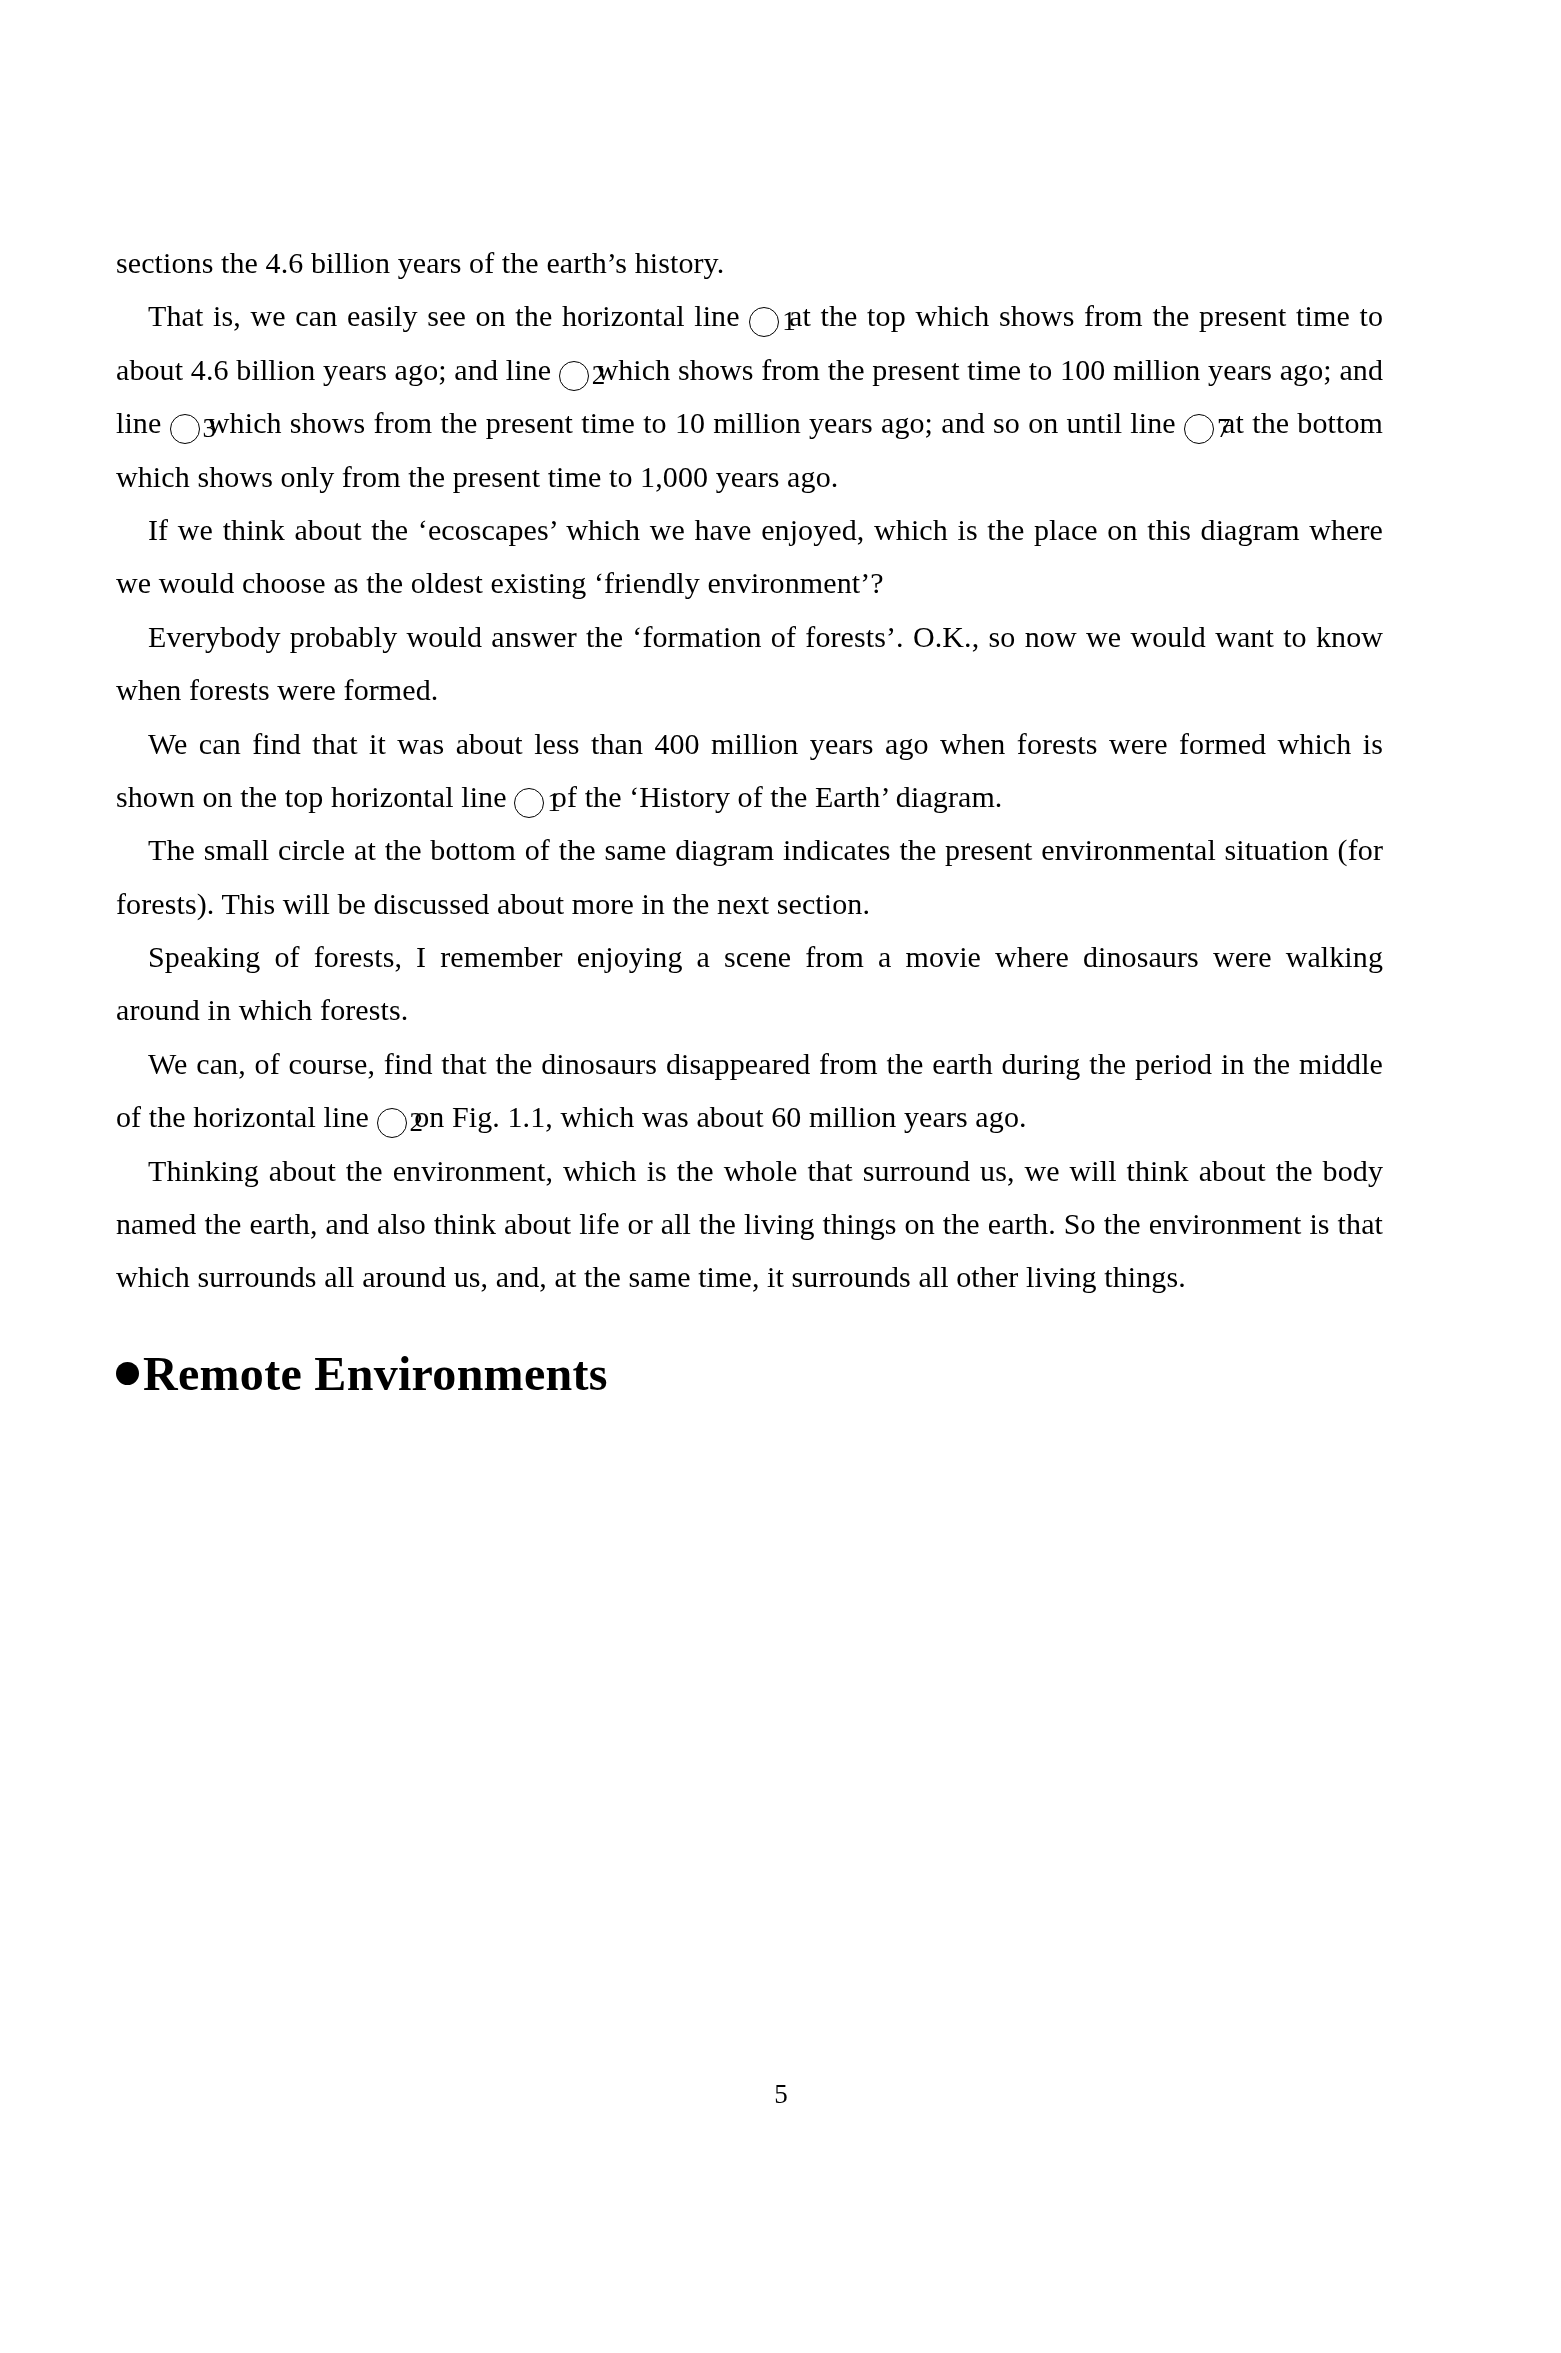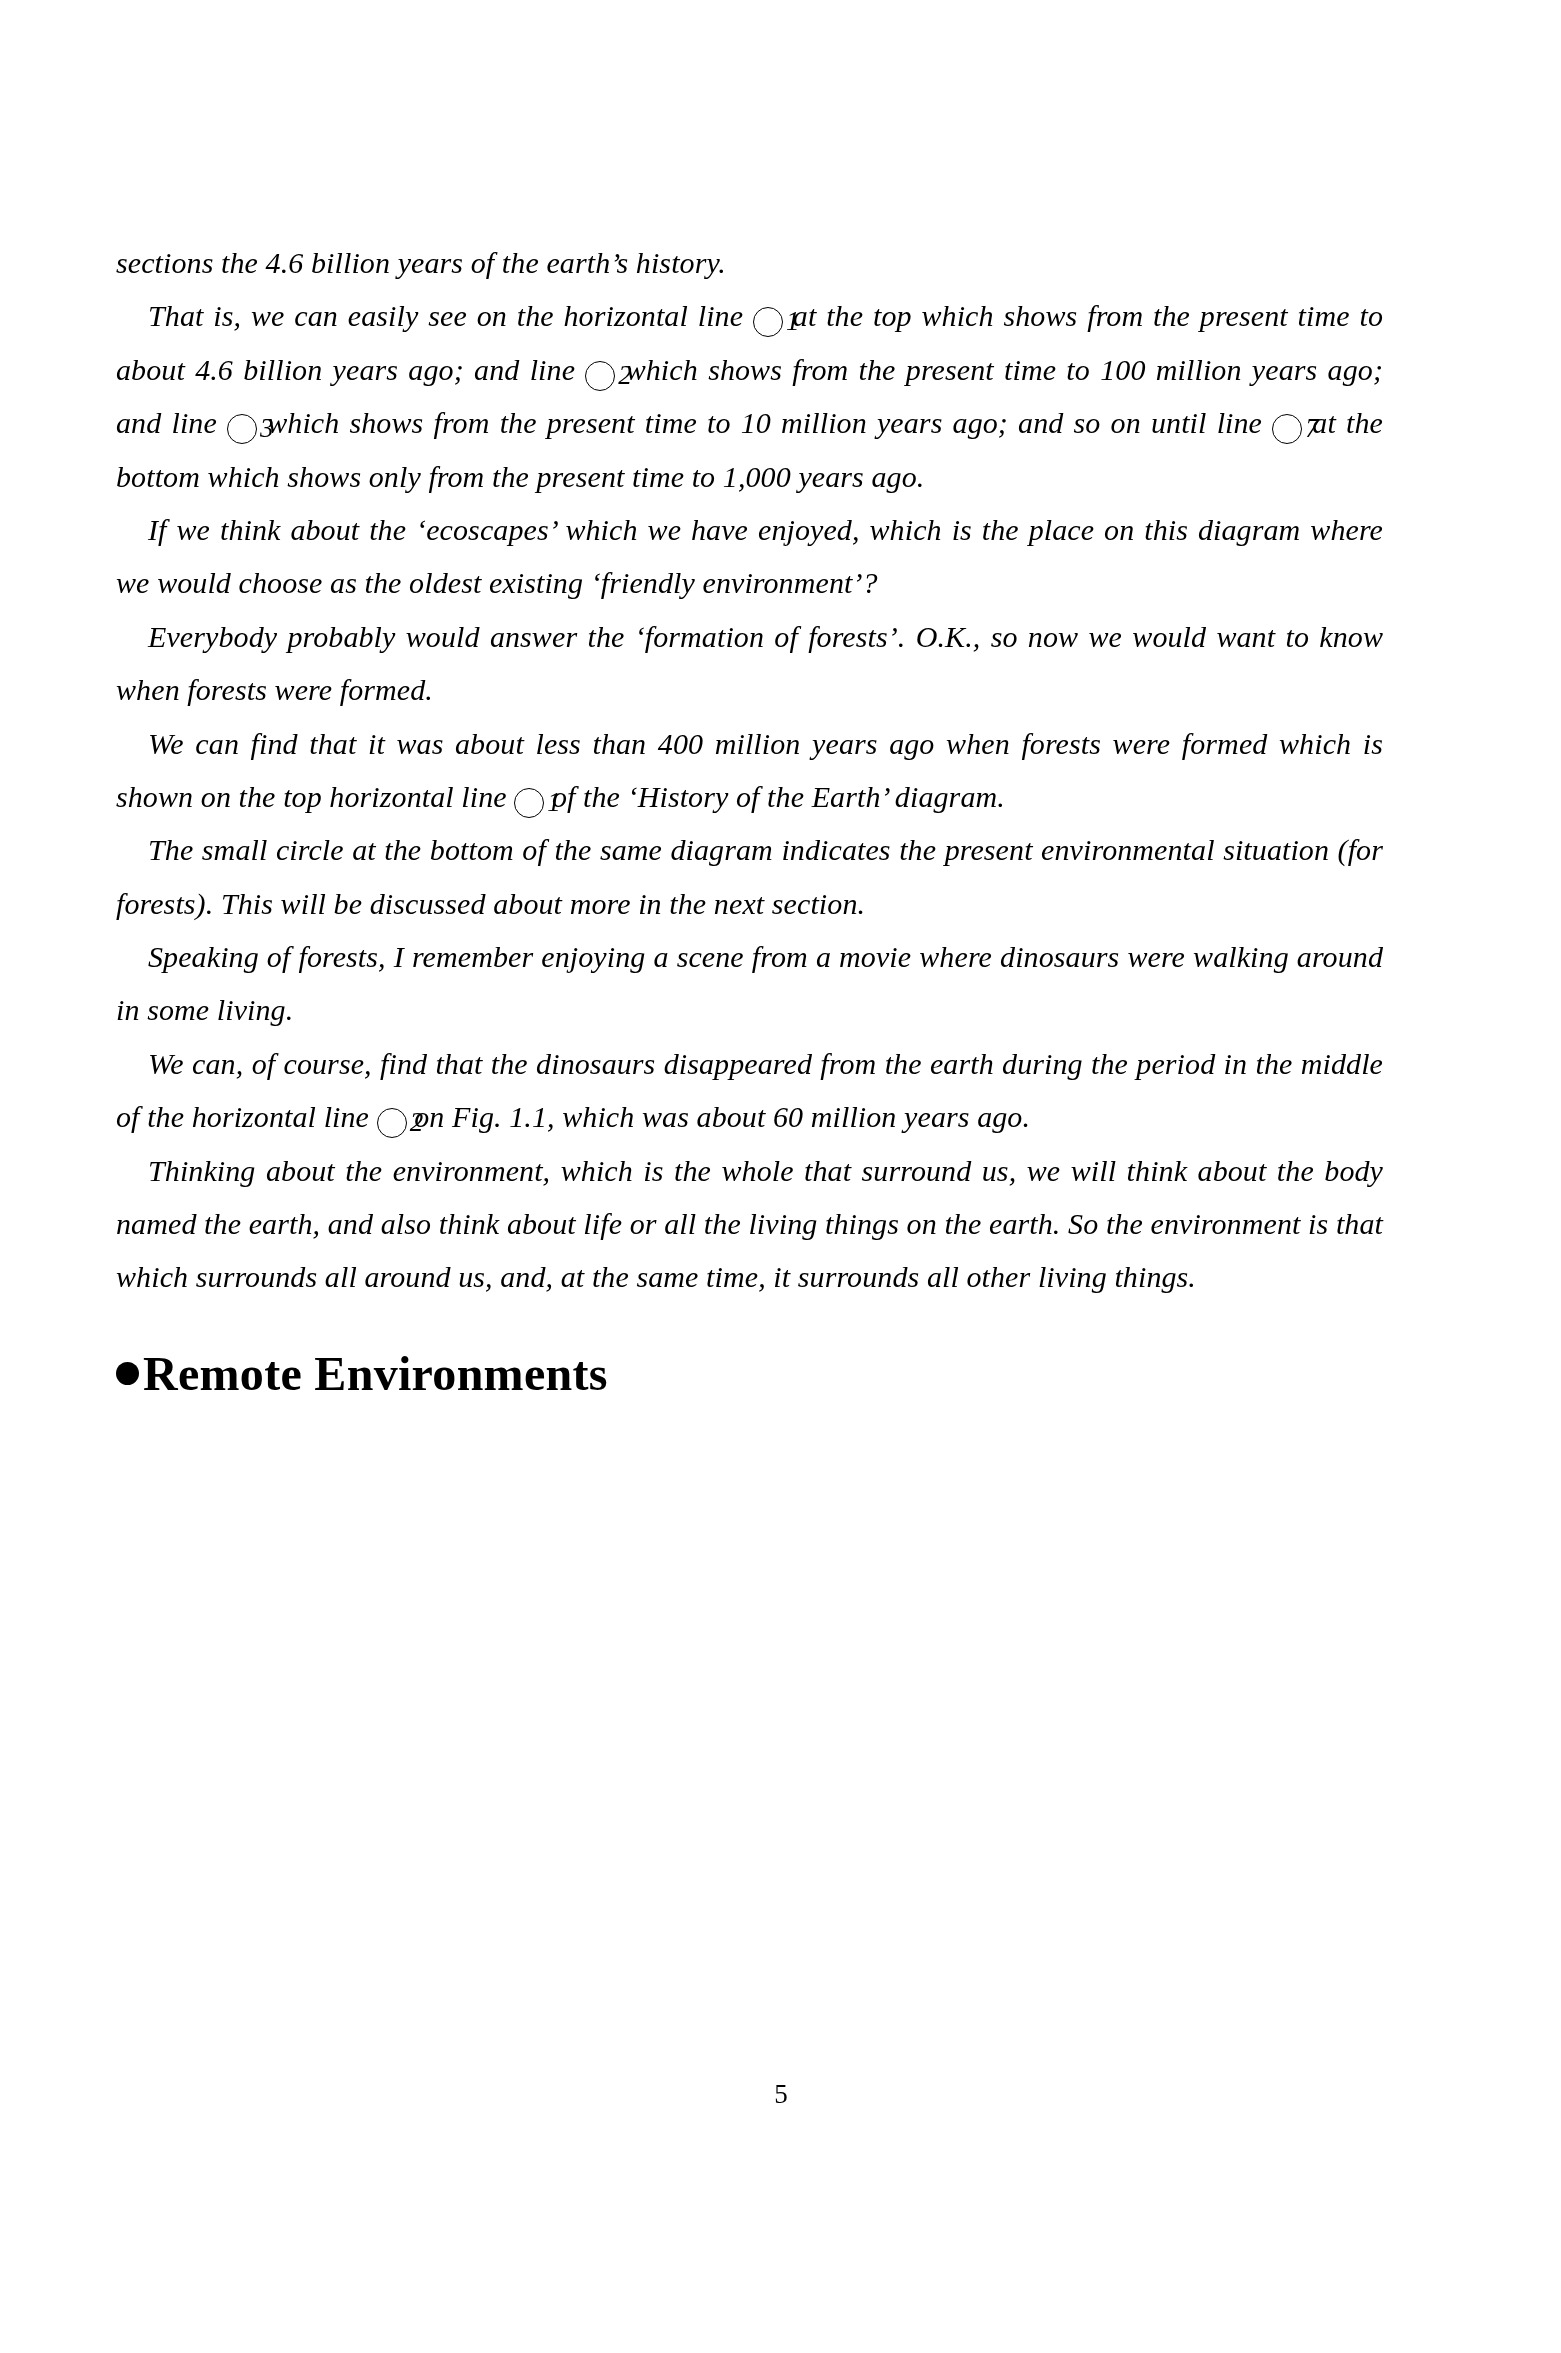--- a/index.html
+++ b/index.html
@@ -28,21 +28,20 @@
     top: 236px;
     width: 1267px;
   }
   p {
     margin: 0 0 0 0;
     font-size: 30px;
     line-height: 1.78;
     text-align: justify;
     text-justify: inter-word;
     letter-spacing: 0.1px;
-    font-style: italic;
   }
   p.indent {
     text-indent: 32px;
   }
   p.noindent {
     text-indent: 0;
   }
   .circnum {
     display: inline-block;
     font-size: 27px;
@@ -90,21 +89,21 @@
 
 <div class="page">
   <div class="content">
     <div id="body-paragraphs">
         <p class="noindent">sections the 4.6 billion years of the earth’s history.</p>
         <p class="indent">That is, we can easily see on the horizontal line <span class="circnum">1</span> at the top which shows from the present time to about 4.6 billion years ago; and line <span class="circnum">2</span> which shows from the present time to 100 million years ago; and line <span class="circnum">3</span> which shows from the present time to 10 million years ago; and so on until line <span class="circnum">7</span> at the bottom which shows only from the present time to 1,000 years ago.</p>
         <p class="indent">If we think about the ‘ecoscapes’ which we have enjoyed, which is the place on this diagram where we would choose as the oldest existing ‘friendly environment’?</p>
         <p class="indent">Everybody probably would answer the ‘formation of forests’. O.K., so now we would want to know when forests were formed.</p>
         <p class="indent">We can find that it was about less than 400 million years ago when forests were formed which is shown on the top horizontal line <span class="circnum">1</span> of the ‘History of the Earth’ diagram.</p>
         <p class="indent">The small circle at the bottom of the same diagram indicates the present environmental situation (for forests). This will be discussed about more in the next section.</p>
-        <p class="indent">Speaking of forests, I remember enjoying a scene from a movie where dinosaurs were walking around in some living.</p>
+        <p class="indent">Speaking of forests, I remember enjoying a scene from a movie where dinosaurs were walking around in which forests.</p>
         <p class="indent">We can, of course, find that the dinosaurs disappeared from the earth during the period in the middle of the horizontal line <span class="circnum">2</span> on Fig. 1.1, which was about 60 million years ago.</p>
         <p class="indent">Thinking about the environment, which is the whole that surround us, we will think about the body named the earth, and also think about life or all the living things on the earth. So the environment is that which surrounds all around us, and, at the same time, it surrounds all other living things.</p>
       </div>
 
     <div class="heading">
       <span class="bullet-dot"></span>
       <span>Remote Environments</span>
     </div>
 
   </div>

